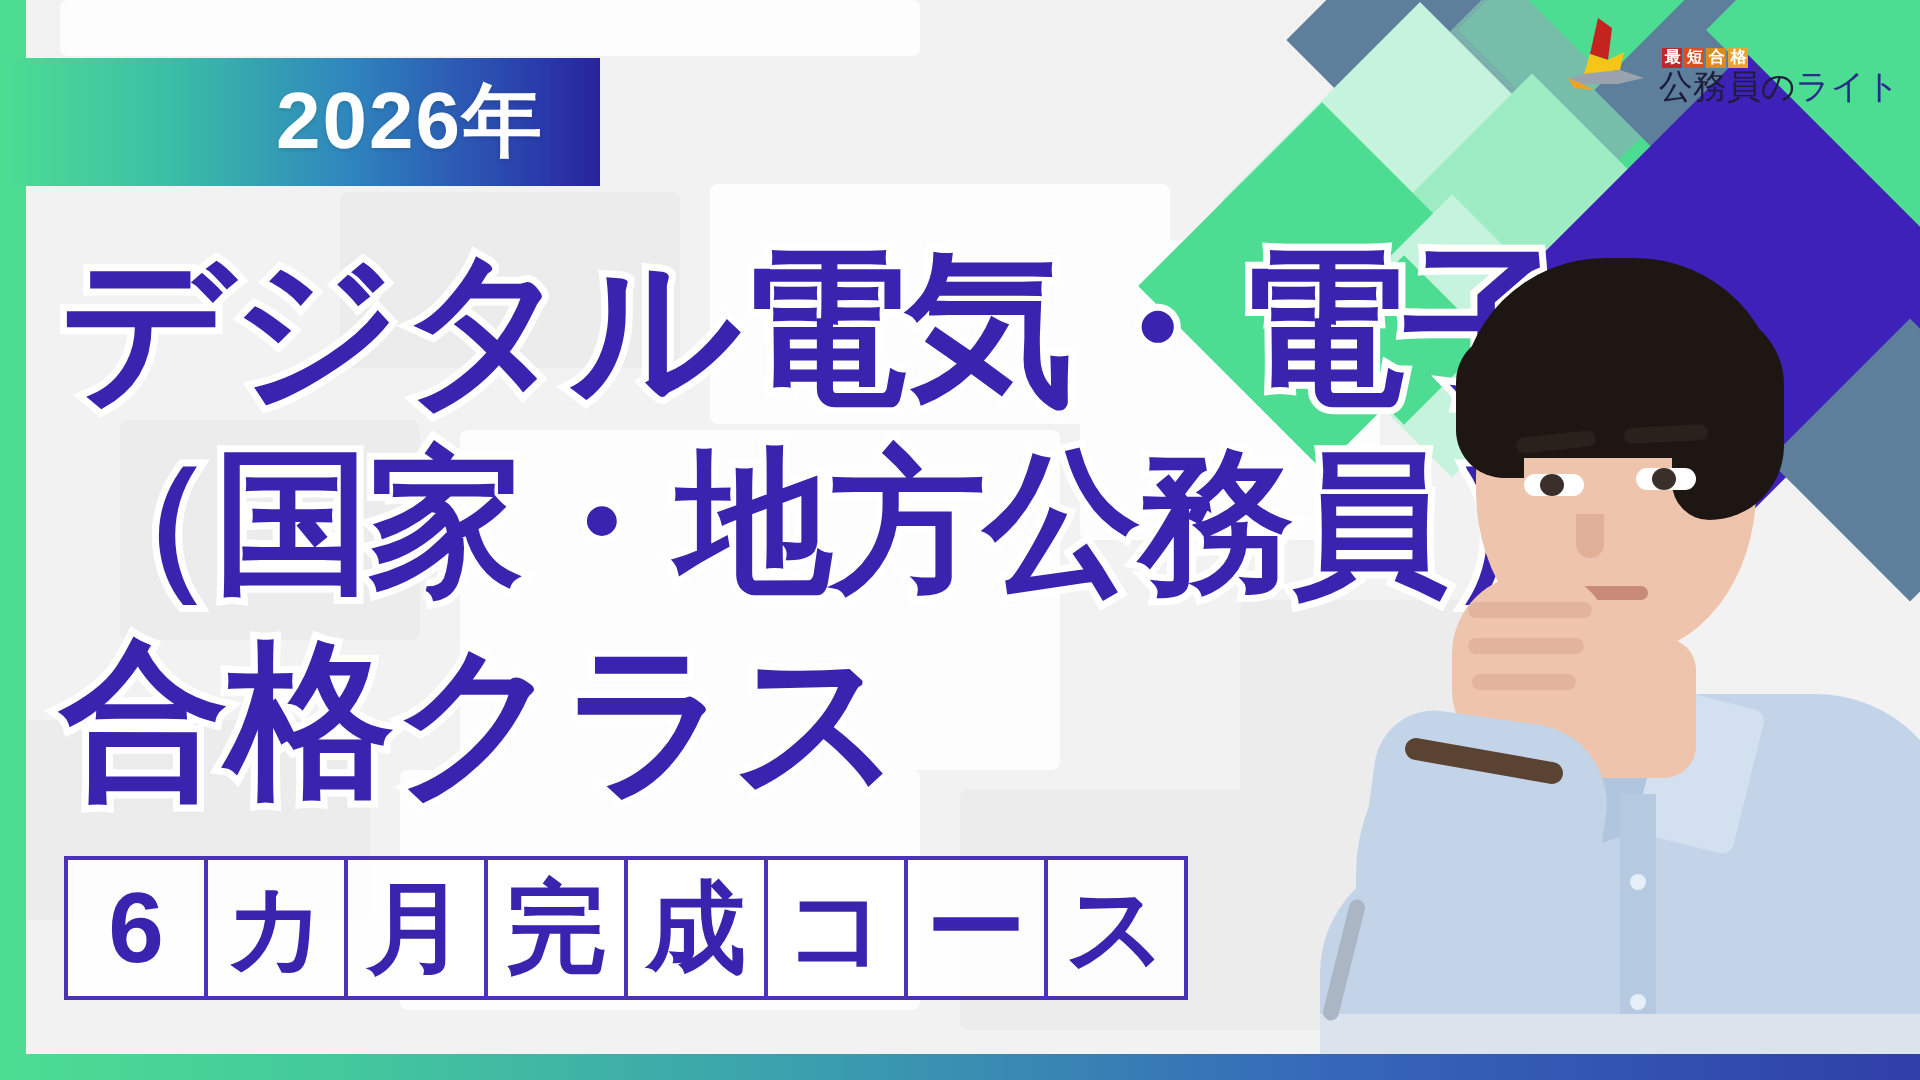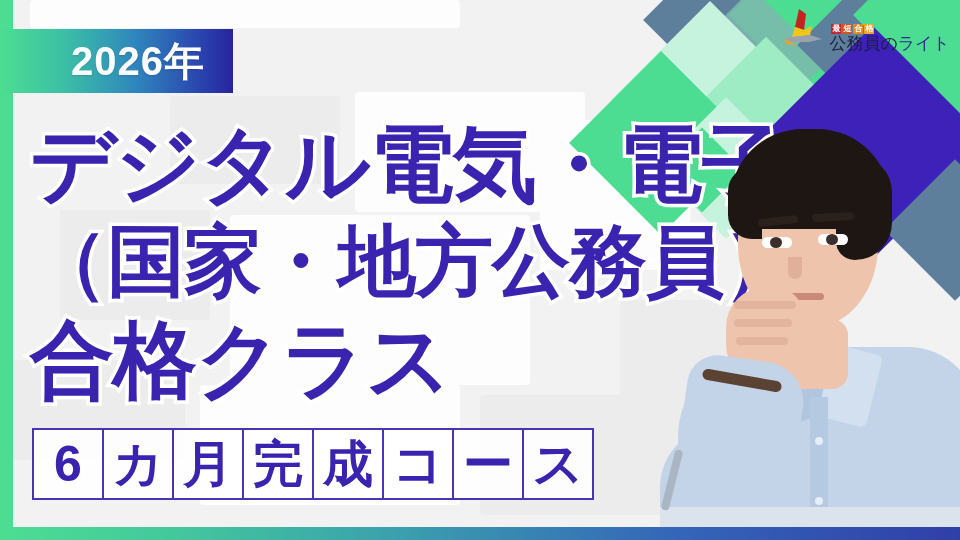--- a/index.html
+++ b/index.html
@@ -36,21 +36,21 @@
     background:#4ddd92;
   }
   
   #edge-bottom{
     position:absolute;left:0;bottom:0;width:960px;height:13px;
     background:linear-gradient(90deg,#4ddd92 0%,#43c89c 18%,#3a9fae 42%,#3566b9 70%,#2f3fa8 100%);
   }
 
   
   #year-badge{
-    position:absolute;left:0;top:29px;width:233px;height:64px;
+    position:absolute;left:0;top:29px;width:300px;height:64px;
     background:linear-gradient(90deg,#4ddd92 0%,#3bbfa6 28%,#2f86bd 58%,#2a3fad 88%,#28239c 100%);
     display:flex;align-items:center;justify-content:flex-end;
     padding-right:28px;box-sizing:border-box;
   }
   #year-badge .txt{
     color:#ffffff;font-size:40px;font-weight:bold;letter-spacing:1px;
     line-height:1;text-shadow:0 1px 2px rgba(0,0,0,.12);
   }
 
   

